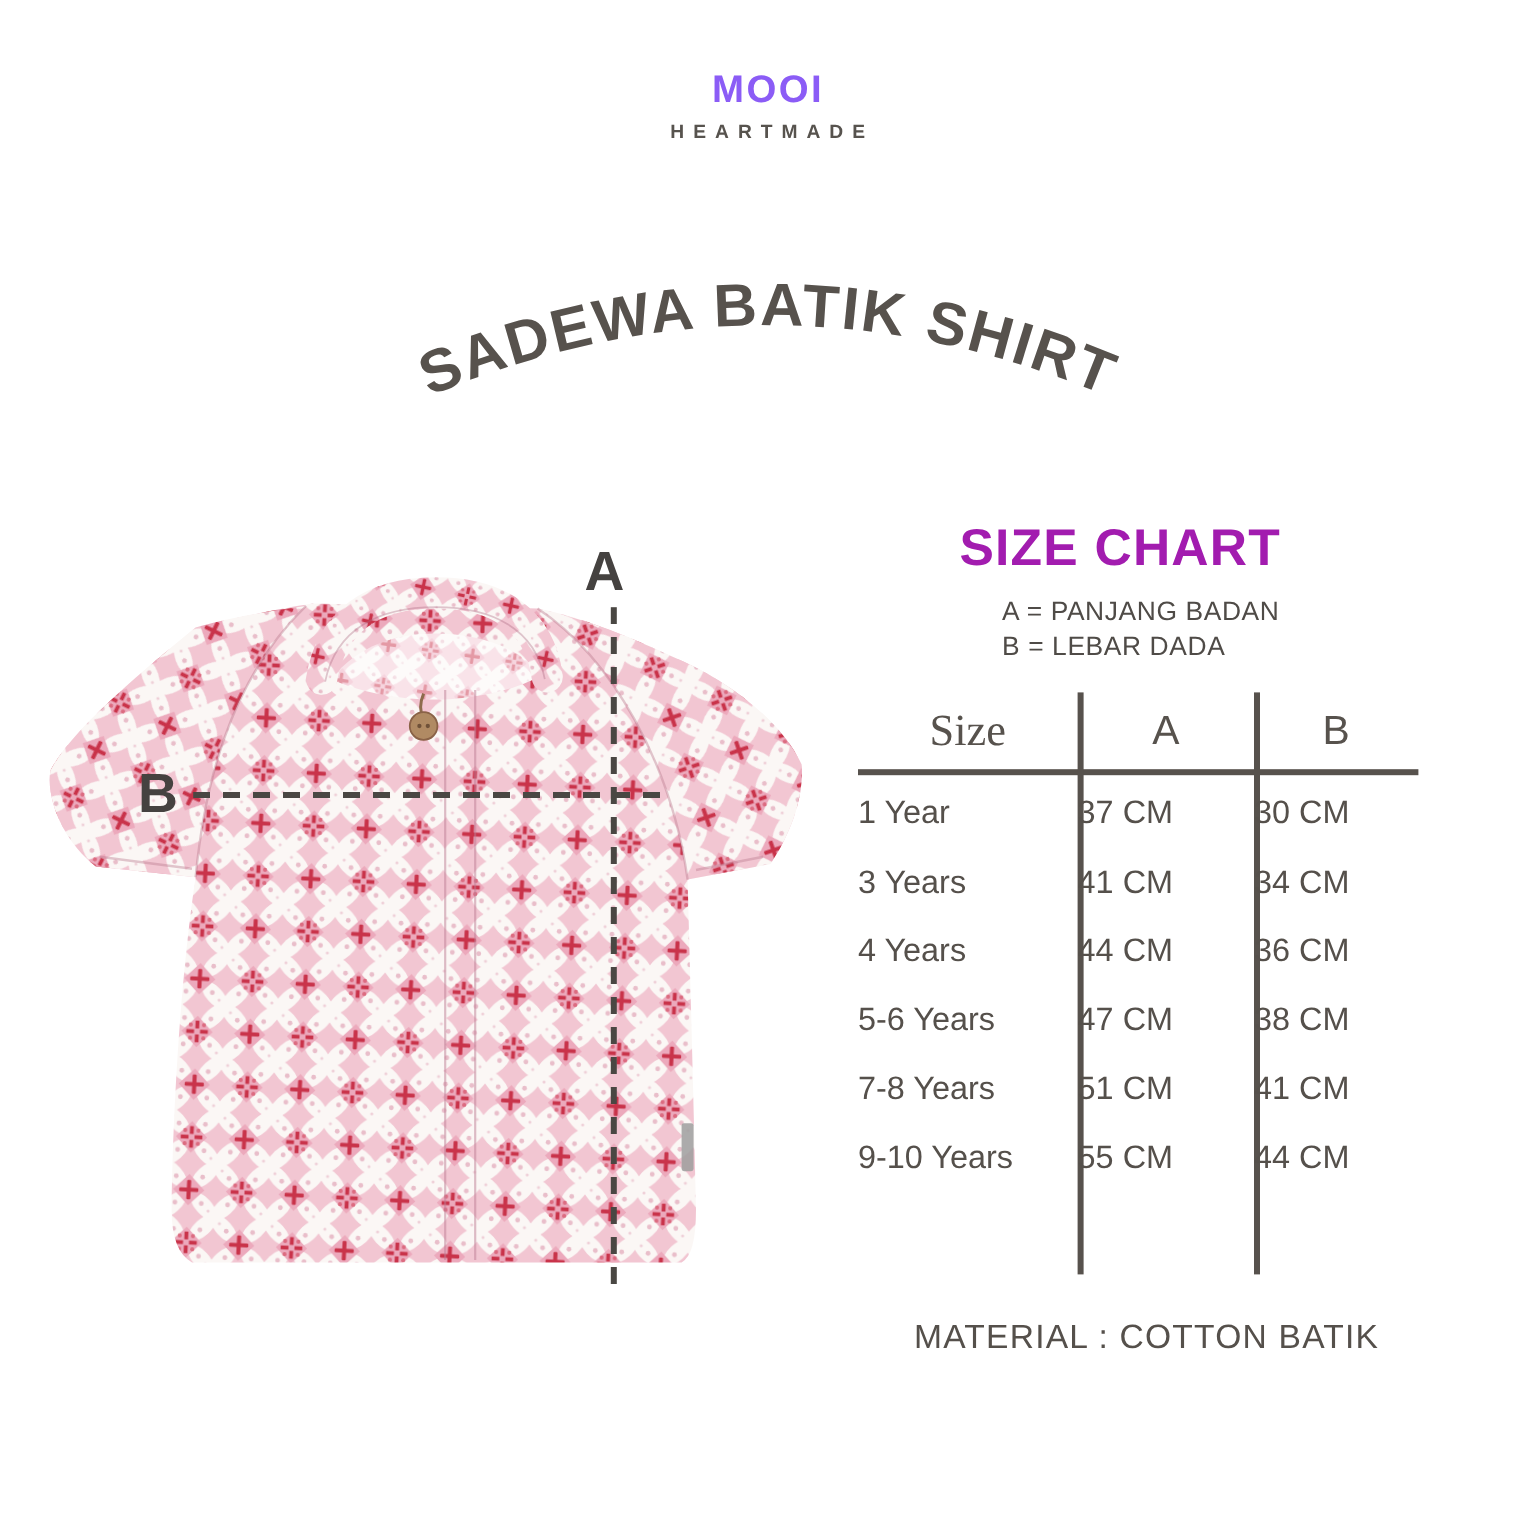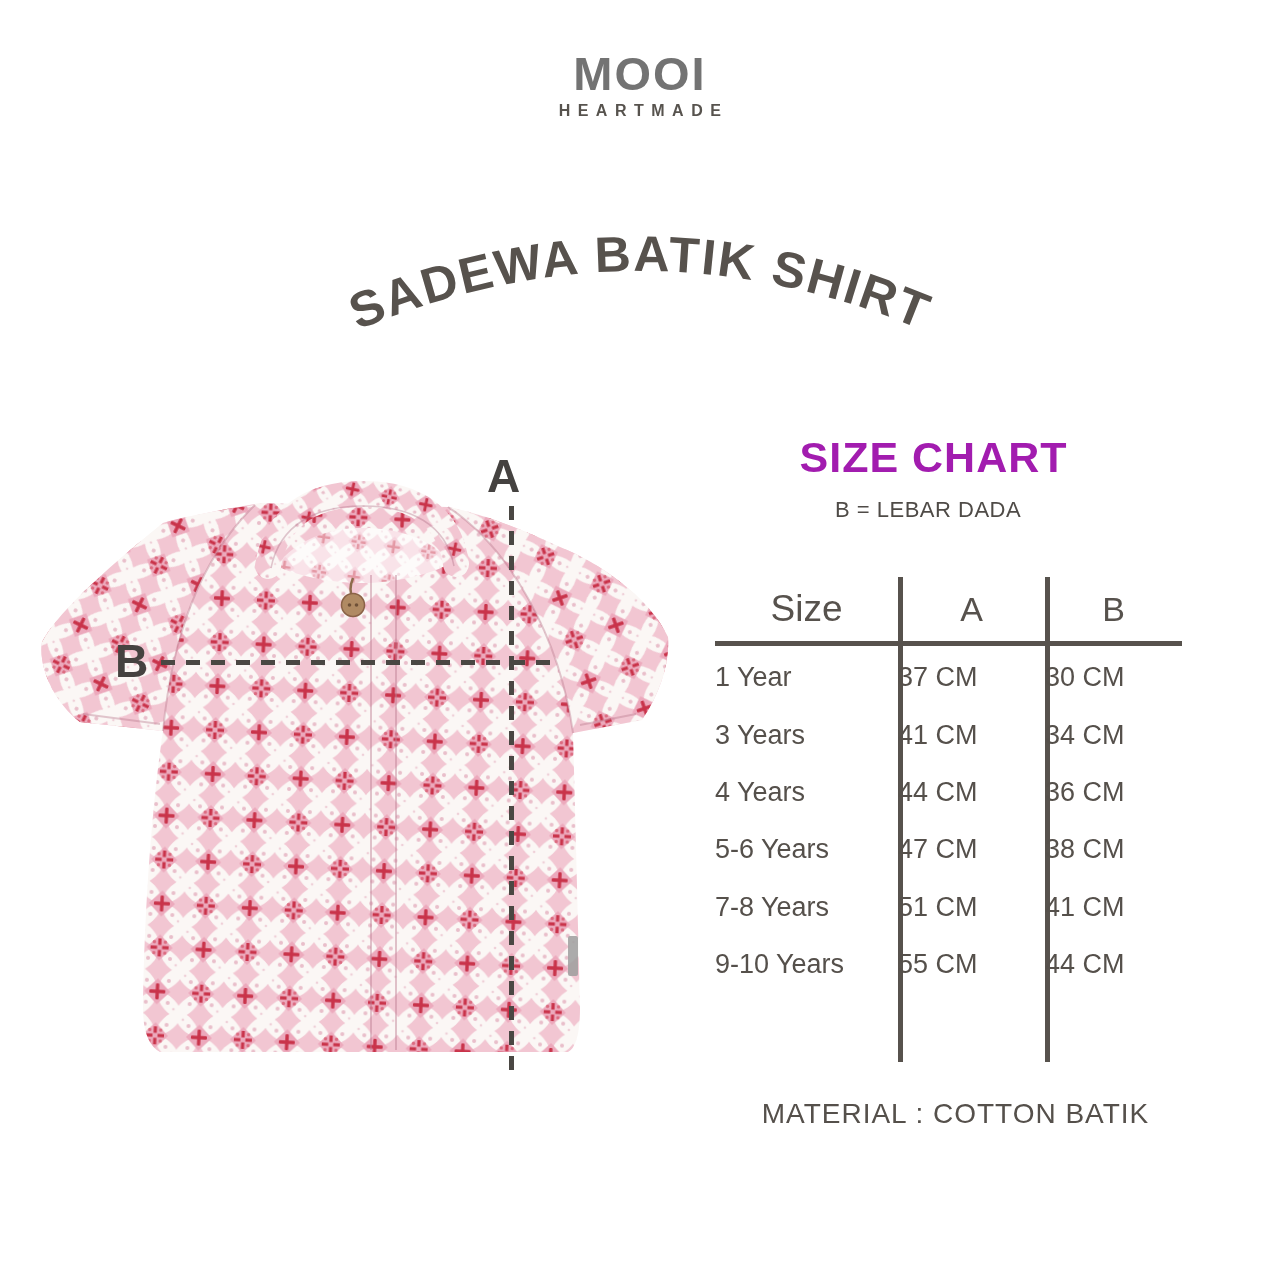--- a/index.html
+++ b/index.html
@@ -4,21 +4,21 @@
 <style>
   html,body{margin:0;padding:0;}
   body{
     width:1280px;height:1280px;position:relative;background:#ffffff;
     font-family:"Liberation Sans", sans-serif;color:#55504B;overflow:hidden;
   }
   .abs{position:absolute;}
 
   
   .logo{left:0;top:52px;width:1280px;text-align:center;}
-  .logo-main{font-size:47px;font-weight:bold;letter-spacing:2px;color:#737373;line-height:44px;}
+  .logo-main{font-size:32px;font-weight:bold;letter-spacing:2px;color:#8b5cf6;line-height:44px;}
   .logo-sub{font-size:16px;font-weight:bold;letter-spacing:7.5px;color:#57534E;margin-top:6px;text-indent:7px;text-align:center;}
 
   
   .arc-title{left:325px;top:198px;width:630px;height:160px;}
 
   
   .shirt{left:30px;top:478px;width:650px;height:602px;}
 
   
   .measure-label{font-size:46px;font-weight:bold;color:#454240;line-height:46px;}
@@ -30,21 +30,21 @@
     background:repeating-linear-gradient(90deg,#4A4743 0 14px,rgba(0,0,0,0) 14px 25px);}
 
   
   .sc-heading{left:700px;top:433px;width:467px;text-align:center;
     font-size:43px;font-weight:bold;letter-spacing:1px;color:#a21caf;}
   .sc-legend{left:835px;top:495px;font-size:22px;line-height:29px;color:#4F4B47;letter-spacing:.5px;}
 
   .sc-table{left:715px;top:577px;width:467px;height:485px;}
   .thead{display:grid;grid-template-columns:183px 147px 137px;height:64px;align-items:center;}
   .thead .hcell{text-align:center;color:#57524D;}
-  .h-size{font-size:37px;}
+  .h-size{font-size:37px;font-family:Liberation Serif, serif;}
   .h-ab{font-size:34px;}
   .head-rule{position:absolute;left:0;top:64px;width:467px;height:5px;background:#57524D;}
   .vline{position:absolute;top:0;width:5px;height:485px;background:#57524D;}
   .vline1{left:183px;} .vline2{left:330px;}
   .tbody{position:absolute;left:0;top:72px;width:467px;}
   .trow{display:grid;grid-template-columns:183px 147px 137px;height:57.4px;align-items:center;}
   .tcell{text-align:left;font-size:27px;color:#55504B;}
 
   .material{left:722px;top:1098px;width:467px;text-align:center;
     font-size:28px;letter-spacing:1px;color:#55504B;font-weight:500;}
@@ -188,20 +188,21 @@
   <rect x="538" y="458" width="10" height="40" rx="2" fill="#9E9E9E" opacity="0.85"></rect>
 </svg>
 
 <div class="abs measure-label label-a">A</div>
 <div class="abs measure-label label-b">B</div>
 <div class="abs dash-v"></div>
 <div class="abs dash-h"></div>
 
 <div class="abs sc-heading">SIZE CHART</div>
 <div class="abs sc-legend">
+  <div>A = PANJANG BADAN</div>
   <div>B = LEBAR DADA</div>
 </div>
 
 <div class="abs sc-table">
   <div class="thead">
     <div class="hcell h-size">Size</div>
     <div class="hcell h-ab">A</div>
     <div class="hcell h-ab">B</div>
   </div>
   <div class="head-rule"></div>

